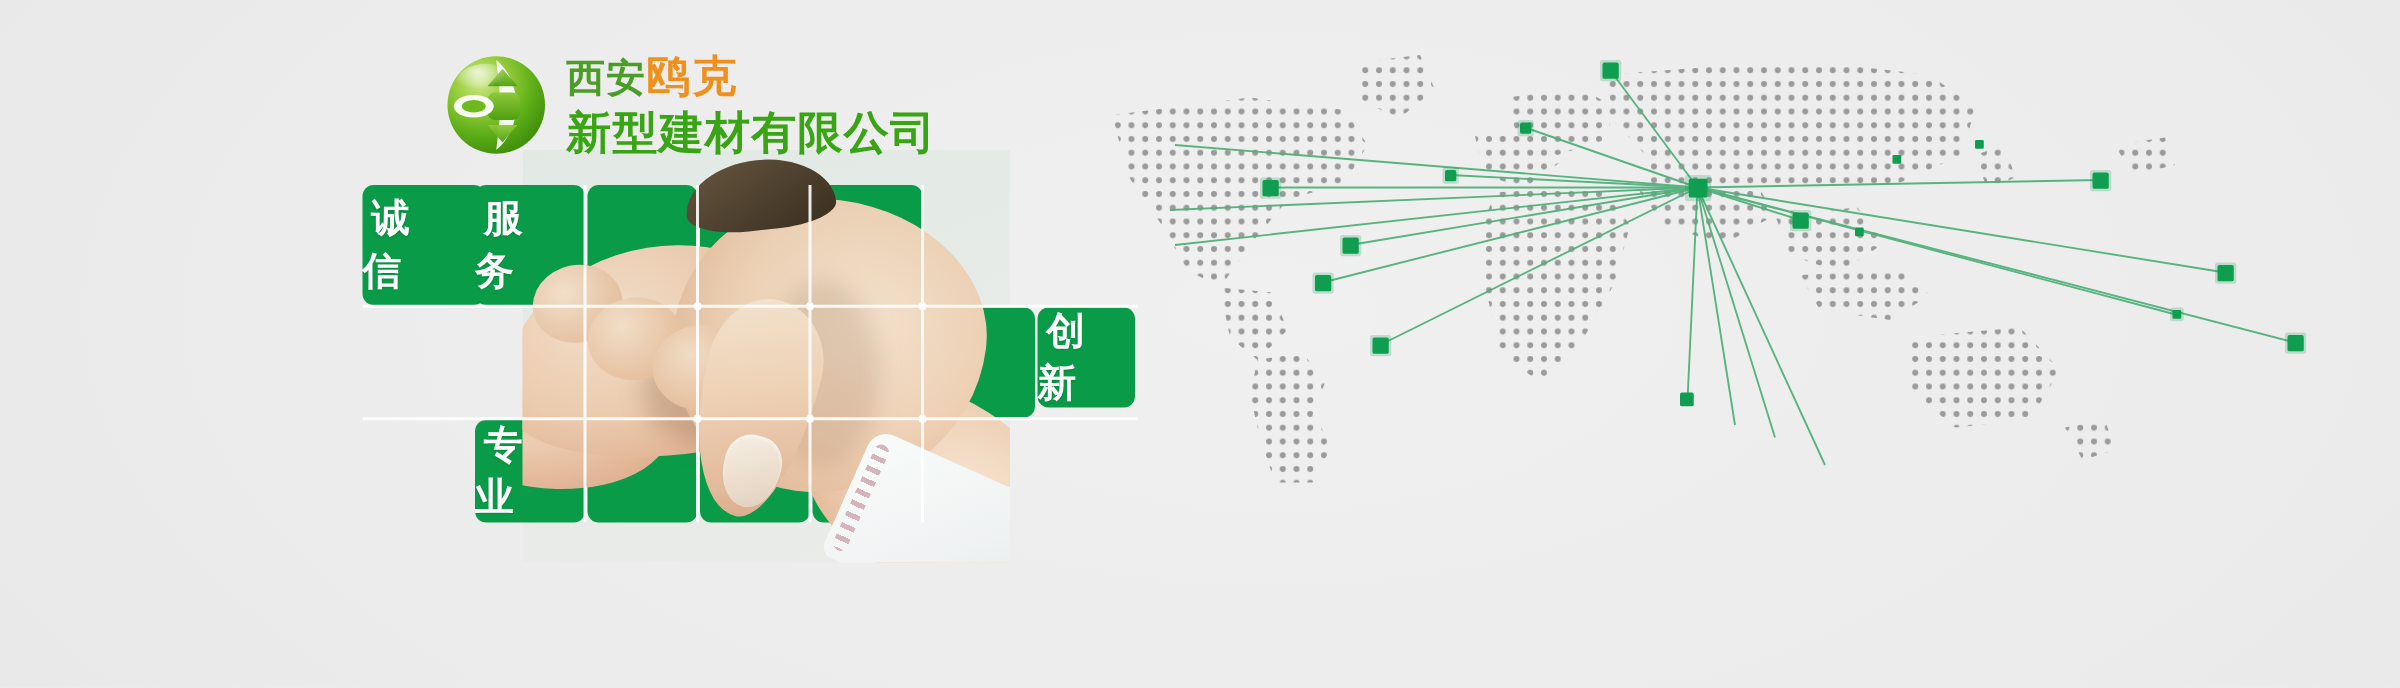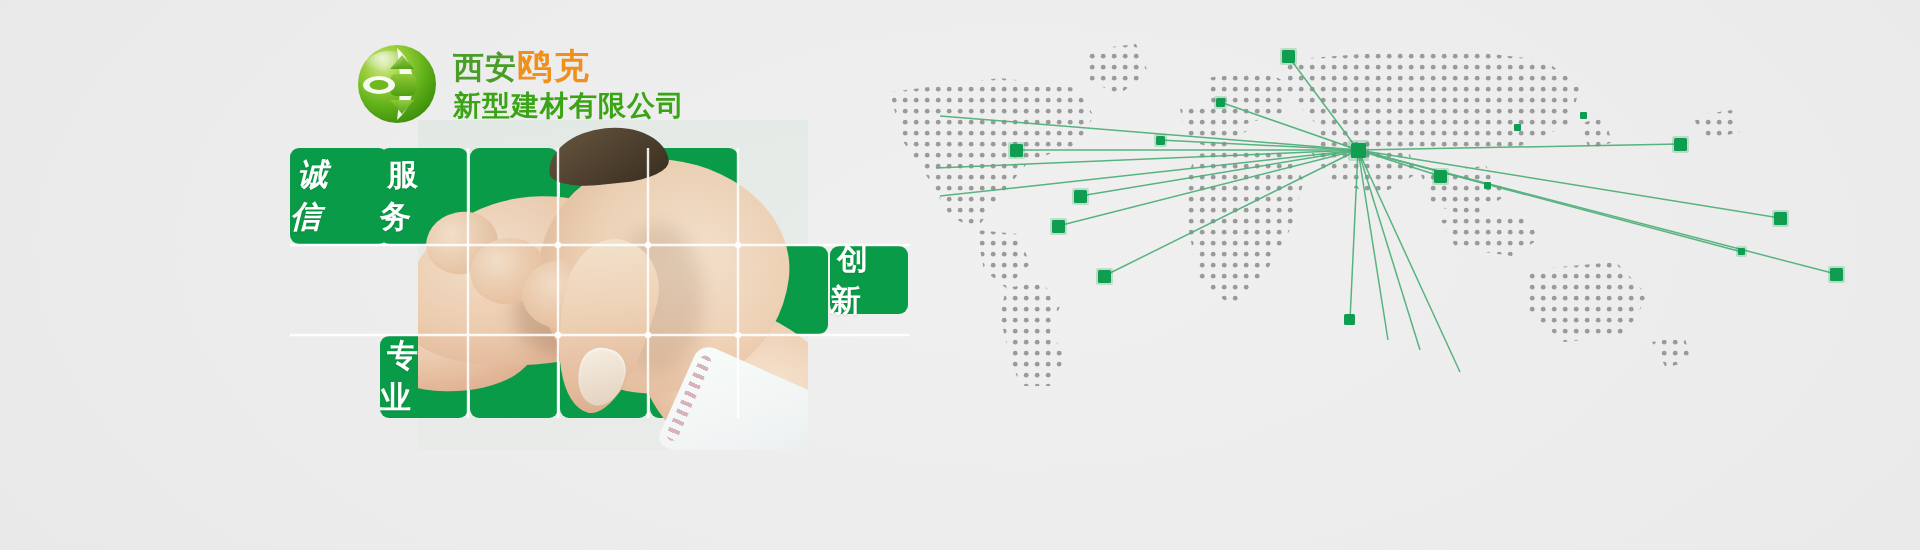--- a/index.html
+++ b/index.html
@@ -16,21 +16,21 @@
     padding-left:37px;
   }
 
   
   #logo-block{position:absolute;left:355px;top:42px;display:flex;align-items:center;gap:14px;}
   .logo-mark{width:84px;height:84px;position:relative;flex:0 0 auto;}
   .logo-name{display:flex;flex-direction:column;justify-content:center;line-height:1;}
   .name-row1{font-size:31px;font-weight:700;letter-spacing:1px;white-space:nowrap;}
   .name-row1 .city{color:#4a9e27;}
   .name-row1 .brand{color:#ef8f1c;font-size:35px;letter-spacing:2px;}
-  .name-row2{font-size:28px;font-weight:700;color:#39a514;letter-spacing:1px;margin-top:9px;white-space:nowrap;}
+  .name-row2{font-size:36px;font-weight:700;color:#39a514;letter-spacing:1px;margin-top:9px;white-space:nowrap;}
 
   
   #mosaic{position:absolute;left:290px;top:148px;width:620px;height:270px;}
   .tile{
     position:absolute;
     background:#0a9b48;
     border-radius:9px;
     box-sizing:border-box;
   }
   .tile .tlabel{
@@ -167,37 +167,37 @@
     <div class="logo-name">
       <div class="name-row1">
         <span class="city">西安</span><span class="brand">鸥克</span>
       </div>
       <div class="name-row2">新型建材有限公司</div>
     </div>
   </div>
 
   <div id="mosaic">
 
-    <div class="tile" style="left:0px;top:0px;width:98px;height:96px;font-style:italic;">
+    <div class="tile" style="left:0px;top:0px;width:98px;height:96px;">
       <span class="tlabel">诚 信</span>
     </div>
     <div class="tile" style="left:90px;top:0px;width:88px;height:96px;">
       <span class="tlabel">服 务</span>
     </div>
     <div class="tile" style="left:180px;top:0px;width:88px;height:96px;"></div>
     <div class="tile" style="left:270px;top:0px;width:88px;height:96px;"></div>
     <div class="tile" style="left:360px;top:0px;width:88px;height:96px;"></div>
 
     <div class="tile" style="left:180px;top:98px;width:88px;height:88px;"></div>
     <div class="tile" style="left:270px;top:98px;width:88px;height:88px;"></div>
     <div class="tile" style="left:360px;top:98px;width:88px;height:88px;"></div>
     <div class="tile" style="left:450px;top:98px;width:88px;height:88px;">
       <span class="tlabel">质 量</span>
     </div>
-    <div class="tile" style="left:540px;top:98px;width:78px;height:68px;">
+    <div class="tile" style="left:540px;top:98px;width:78px;height:80px;">
       <span class="tlabel">创 新</span>
     </div>
 
     <div class="tile" style="left:90px;top:188px;width:88px;height:82px;">
       <span class="tlabel">专 业</span>
     </div>
     <div class="tile" style="left:180px;top:188px;width:88px;height:82px;"></div>
     <div class="tile" style="left:270px;top:188px;width:88px;height:82px;"></div>
     <div class="tile" style="left:360px;top:188px;width:88px;height:82px;"></div>
   </div>

